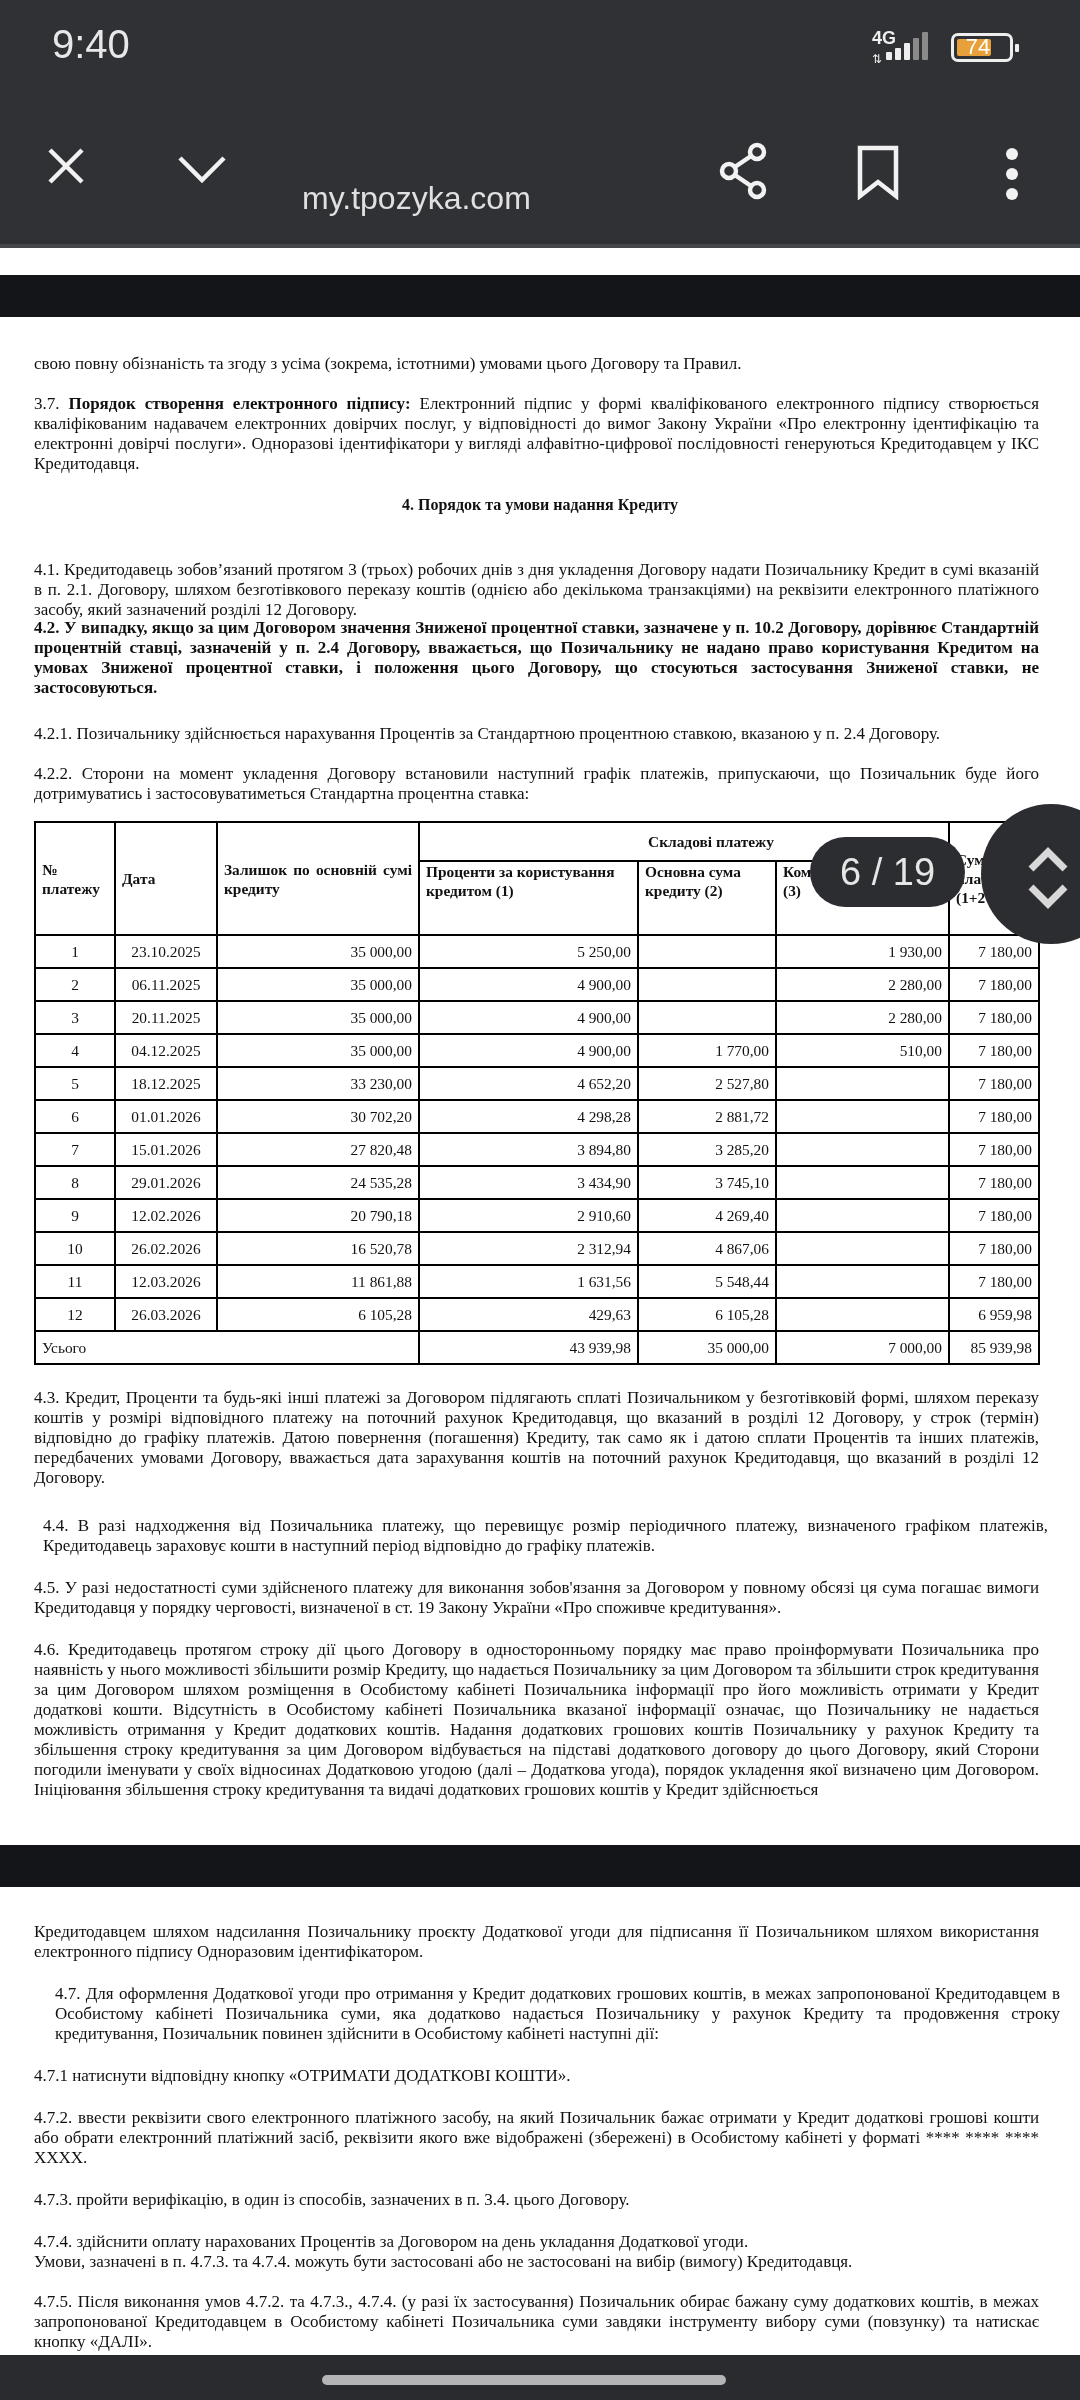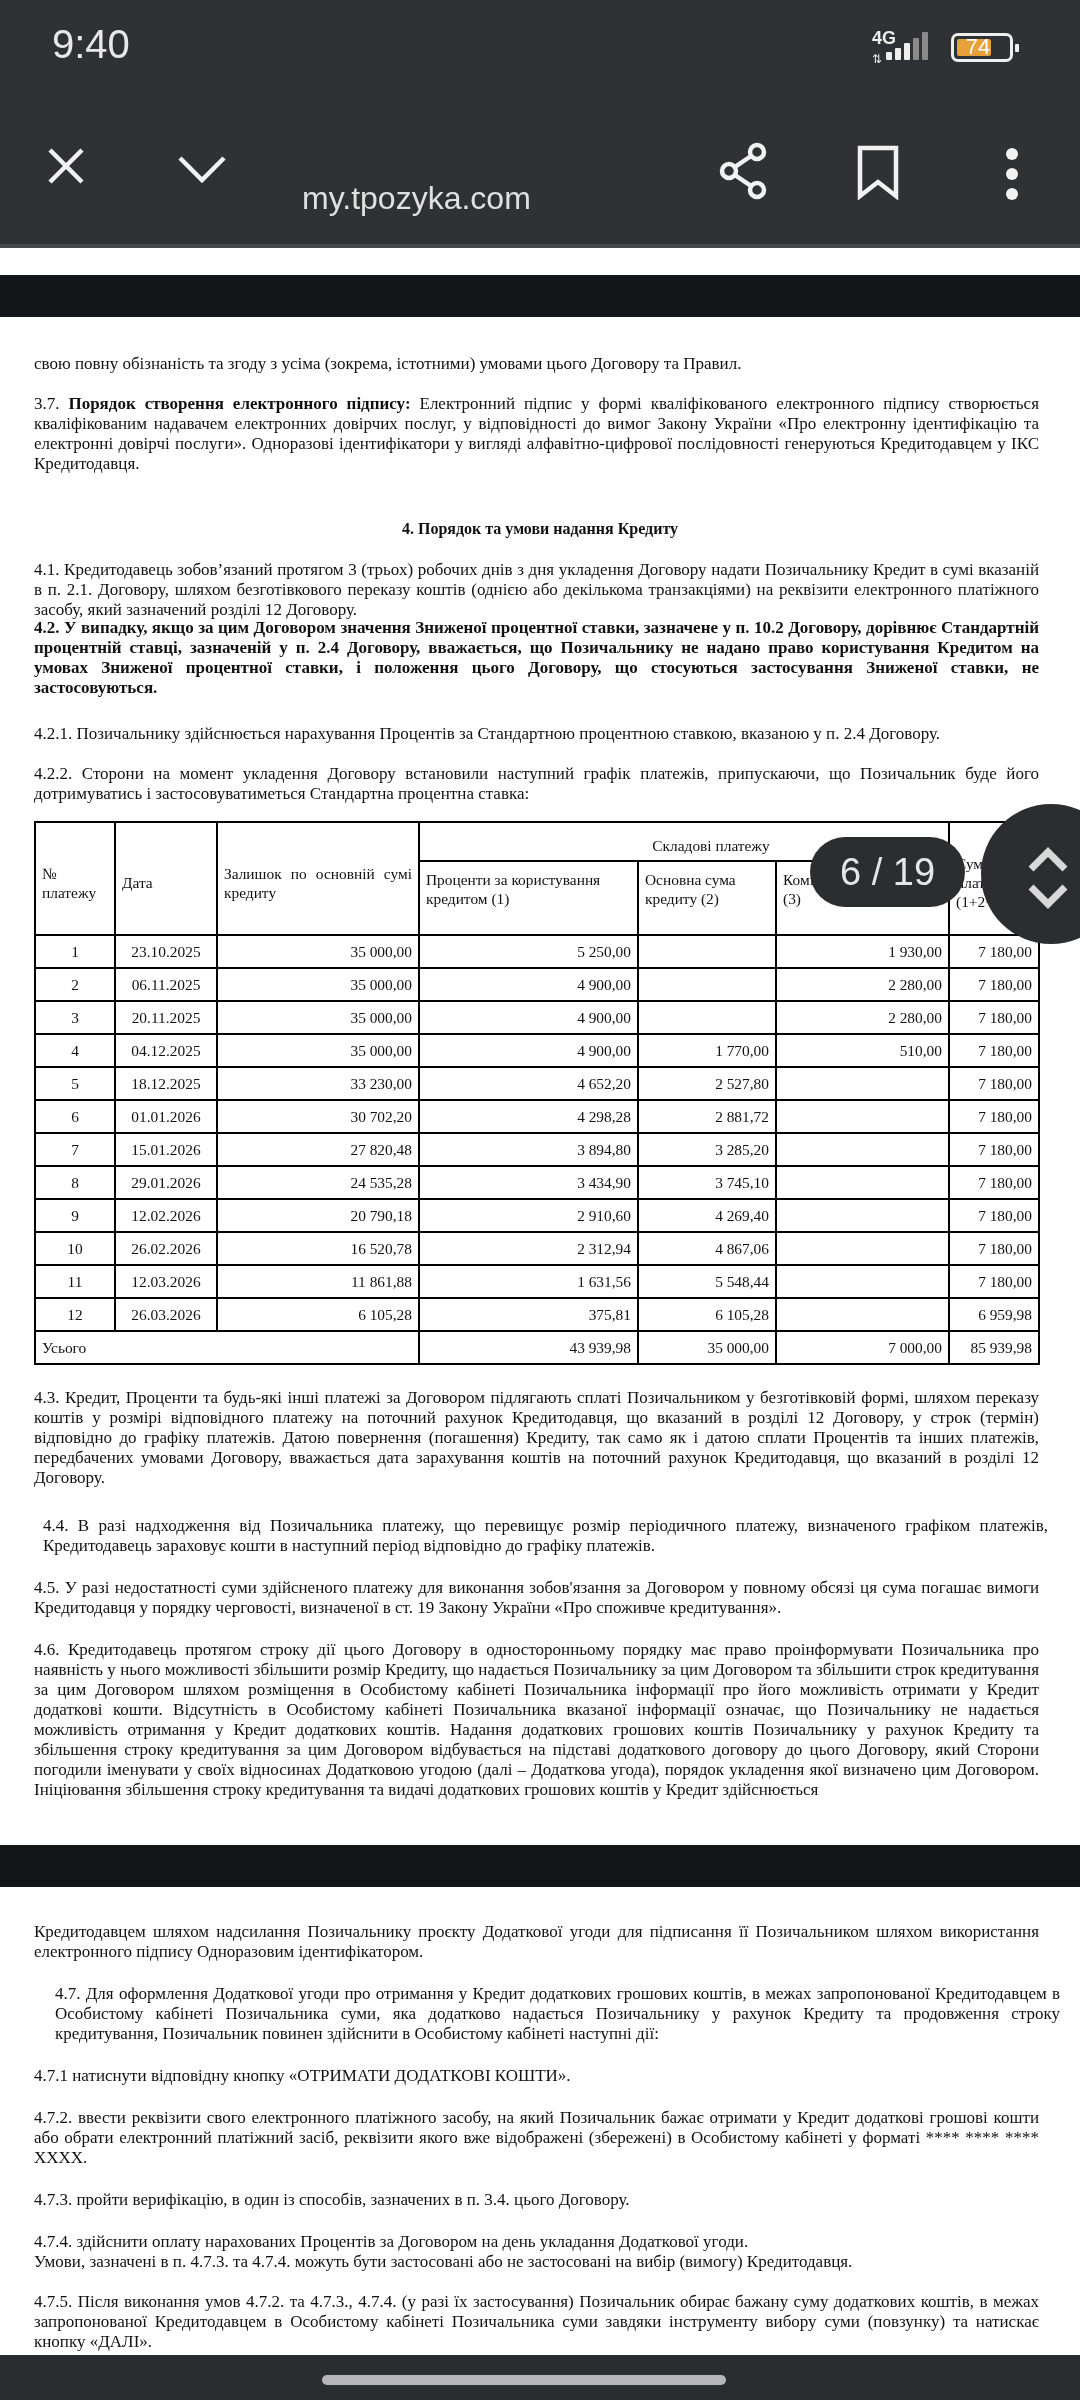--- a/index.html
+++ b/index.html
@@ -18,25 +18,25 @@
   .toolbar { position:absolute; left:0; top:100px; width:1080px; height:148px; background:#303134; }
   .toolbar .btm { position:absolute; left:0; bottom:0; width:1080px; height:4px; background:#444649; }
   .tb-icon { position:absolute; cursor:pointer; }
   .title { position:absolute; left:302px; top:18px; font-family:"Liberation Sans", sans-serif; font-size:46px; color:#f2f2f2; white-space:nowrap; }
   .url { position:absolute; left:302px; top:80px; font-family:"Liberation Sans", sans-serif; font-size:32px; color:#e0e0e0; }
 
   .blackband { position:absolute; left:0; width:1080px; background:#141518; }
 
   .doc { position:absolute; left:34px; width:1005px; font-size:17px; line-height:20px; color:#111; text-align:justify; }
   .doc p { margin:0; }
-  .heading { position:absolute; left:0; width:1080px; text-align:center; font-weight:bold; font-size:16px; color:#111;margin-top:24px; }
+  .heading { position:absolute; left:0; width:1080px; text-align:center; font-weight:bold; font-size:16px; color:#111; }
 
   table.sched { position:absolute; left:34px; top:821px; border-collapse:collapse; font-size:15.4px; color:#111; table-layout:fixed; }
   table.sched td, table.sched th { border:2px solid #000; padding:0 6px; vertical-align:middle; }
-  table.sched th { font-weight:normal; text-align:left; line-height:19px; vertical-align:top; padding-top:8px;margin-top:17px; }
+  table.sched th { font-weight:bold; text-align:left; line-height:19px; vertical-align:top; padding-top:0;margin-top:17px; }
   table.sched td { height:31px; }
   .c { text-align:center; }
   .r { text-align:right; }
 
   .page-pill { position:absolute; left:810px; top:837px; width:155px; height:70px; border-radius:35px; background:#2c2d31; color:#e6e6e6; font-family:"Liberation Sans", sans-serif; font-size:38px; text-align:center; line-height:70px; }
   .scroll-btn { position:absolute; left:981px; top:804px; width:140px; height:140px; border-radius:70px; background:#2c2d31; }
 
   .navbar { position:absolute; left:0; top:2355px; width:1080px; height:45px; background:#2a2b2e; }
   .navhandle { position:absolute; left:322px; top:20px; width:404px; height:10px; border-radius:5px; background:#b5b5b7; }
 </style>
@@ -238,21 +238,21 @@
         <td class="r">11 861,88</td>
         <td class="r">1 631,56</td>
         <td class="r">5 548,44</td>
         <td class="r"></td>
         <td class="r">7 180,00</td>
       </tr>
       <tr>
         <td class="c">12</td>
         <td class="c">26.03.2026</td>
         <td class="r">6 105,28</td>
-        <td class="r">375,81</td>
+        <td class="r">429,63</td>
         <td class="r">6 105,28</td>
         <td class="r"></td>
         <td class="r">6 959,98</td>
       </tr>
     </tbody>
   <tfoot>
     <tr>
       <td colspan="3">Усього</td>
       <td class="r">43 939,98</td>
       <td class="r">35 000,00</td>

